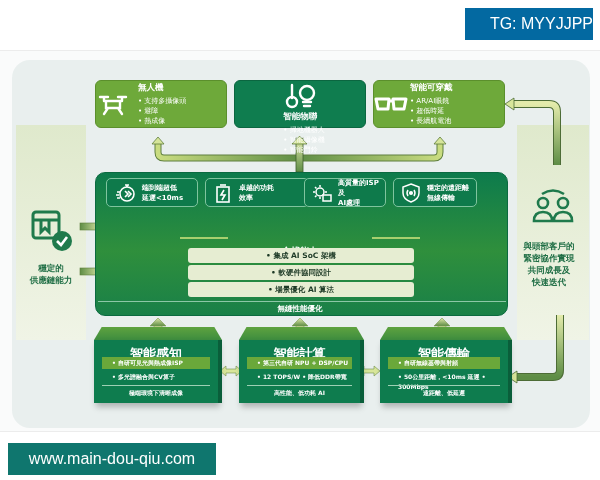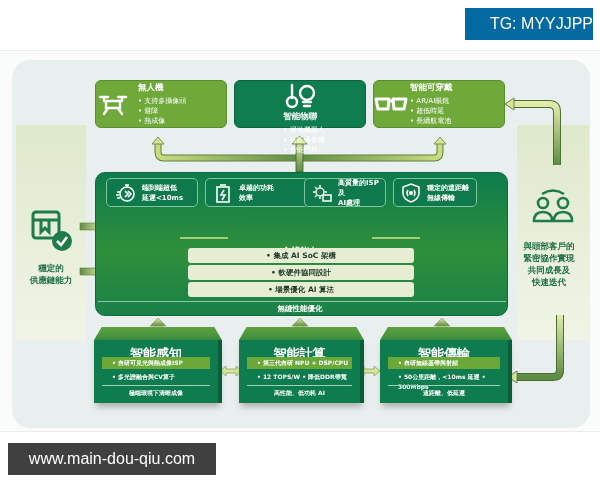--- a/index.html
+++ b/index.html
@@ -1,21 +1,21 @@
 <!DOCTYPE html>
 <html><head>
 <meta charset="utf-8">
 <style>
   * { box-sizing: border-box; margin: 0; padding: 0; }
   html, body { width: 600px; height: 480px; background: #ffffff; overflow: hidden; }
   body { position: relative; font-family: "DejaVu Sans", sans-serif; color: #ffffff; }
 
   .wm-top { position: absolute; left: 465px; top: 8px; width: 128px; height: 32px; background: #0369a1; color: #fff;
     font-family: "Liberation Sans", sans-serif; font-size: 16px; line-height: 32px; text-align: right; }
-  .wm-bottom { position: absolute; left: 8px; top: 443px; width: 208px; height: 32px; background: #404040; color: #fff;
+  .wm-bottom { position: absolute; left: 8px; top: 443px; width: 208px; height: 32px; background: #0f766e; color: #fff;
     font-family: "Liberation Sans", sans-serif; font-size: 16px; line-height: 32px; text-align: center; }
 
   .frame { position: absolute; left: 0; top: 50px; width: 600px; height: 382px; background: #fafbfb; border-top: 1px solid #ececec; border-bottom: 1px solid #ececec; }
   .canvas { position: absolute; left: 12px; top: 60px; width: 578px; height: 368px; background: #e9efee; border-radius: 18px; }
 
   .side-panel { position: absolute; background: linear-gradient(180deg, #dfe9cc 0%, #f0f4e6 100%); }
   .side-left { left: 16px; top: 125px; width: 70px; height: 215px; }
   .side-right { left: 517px; top: 125px; width: 72px; height: 215px; }
 
   .side-text { position: absolute; font-size: 8.5px; line-height: 12px; text-align: center; color: #1f6e45; font-weight: bold; }

